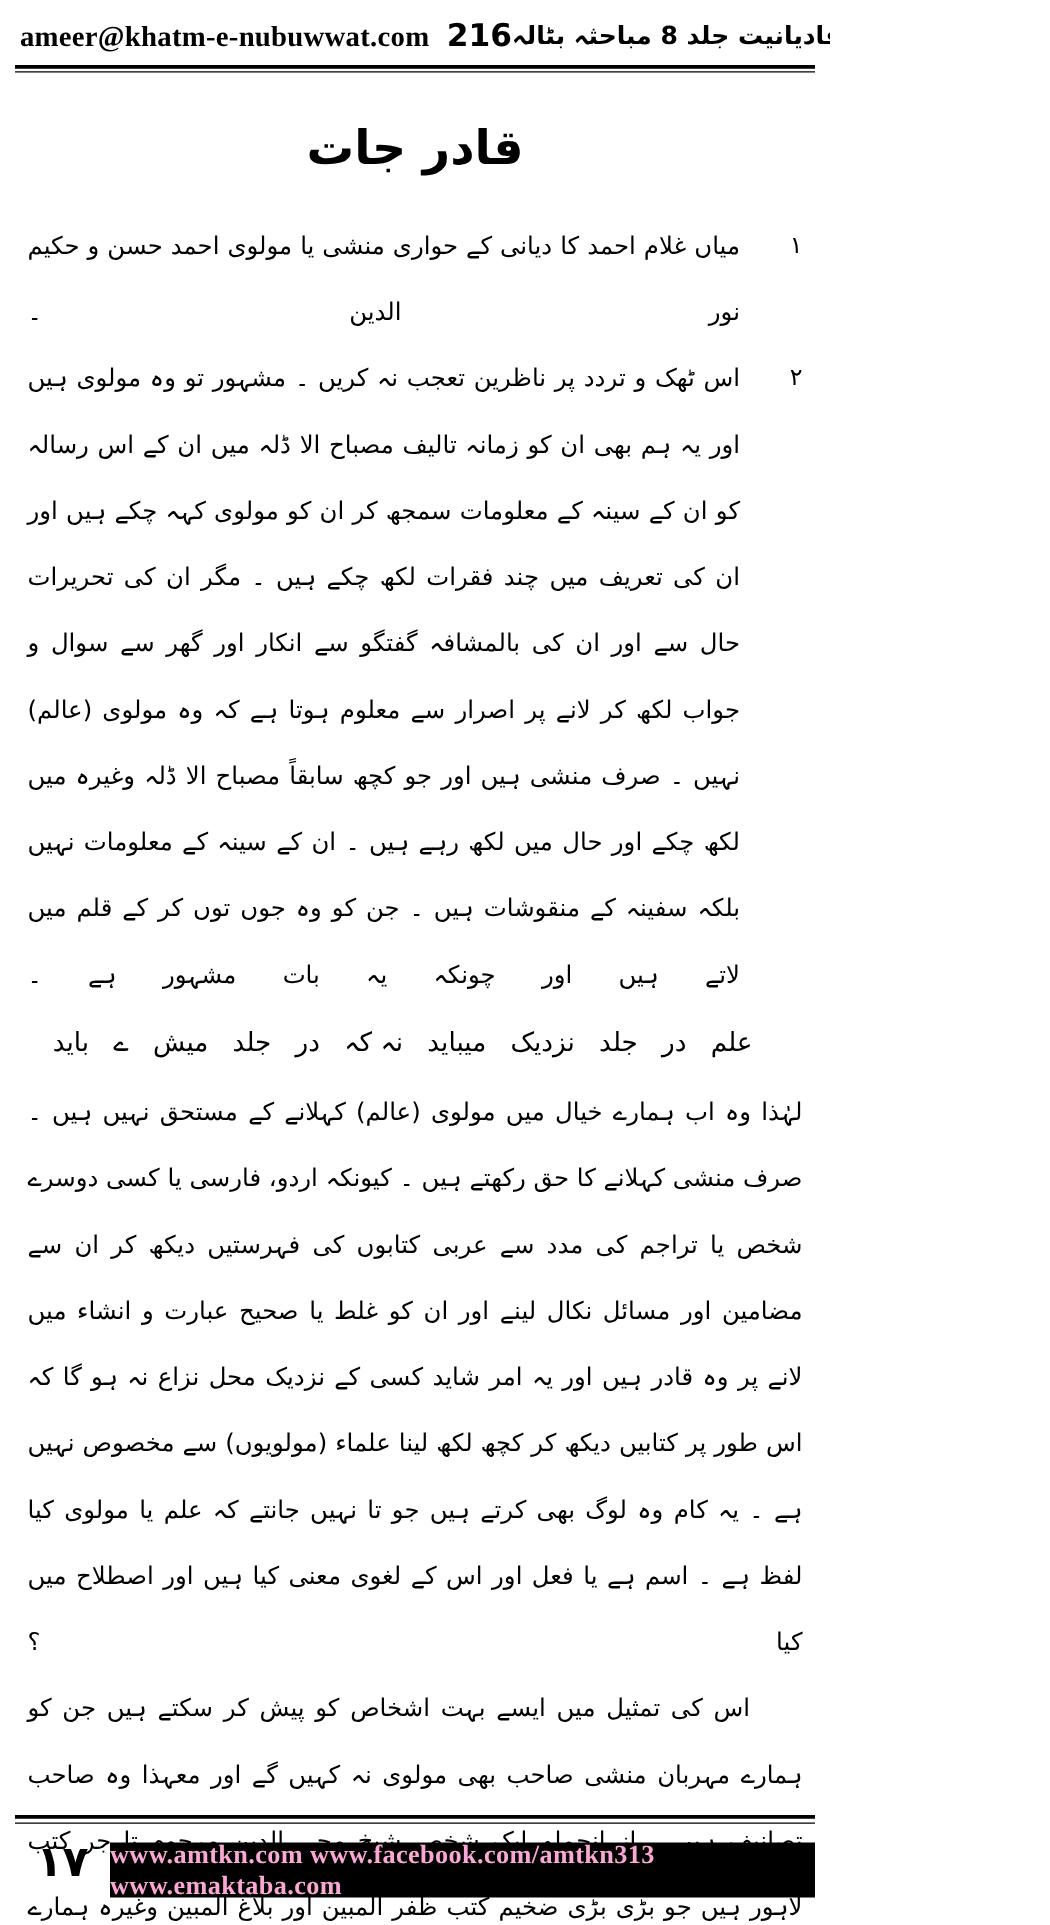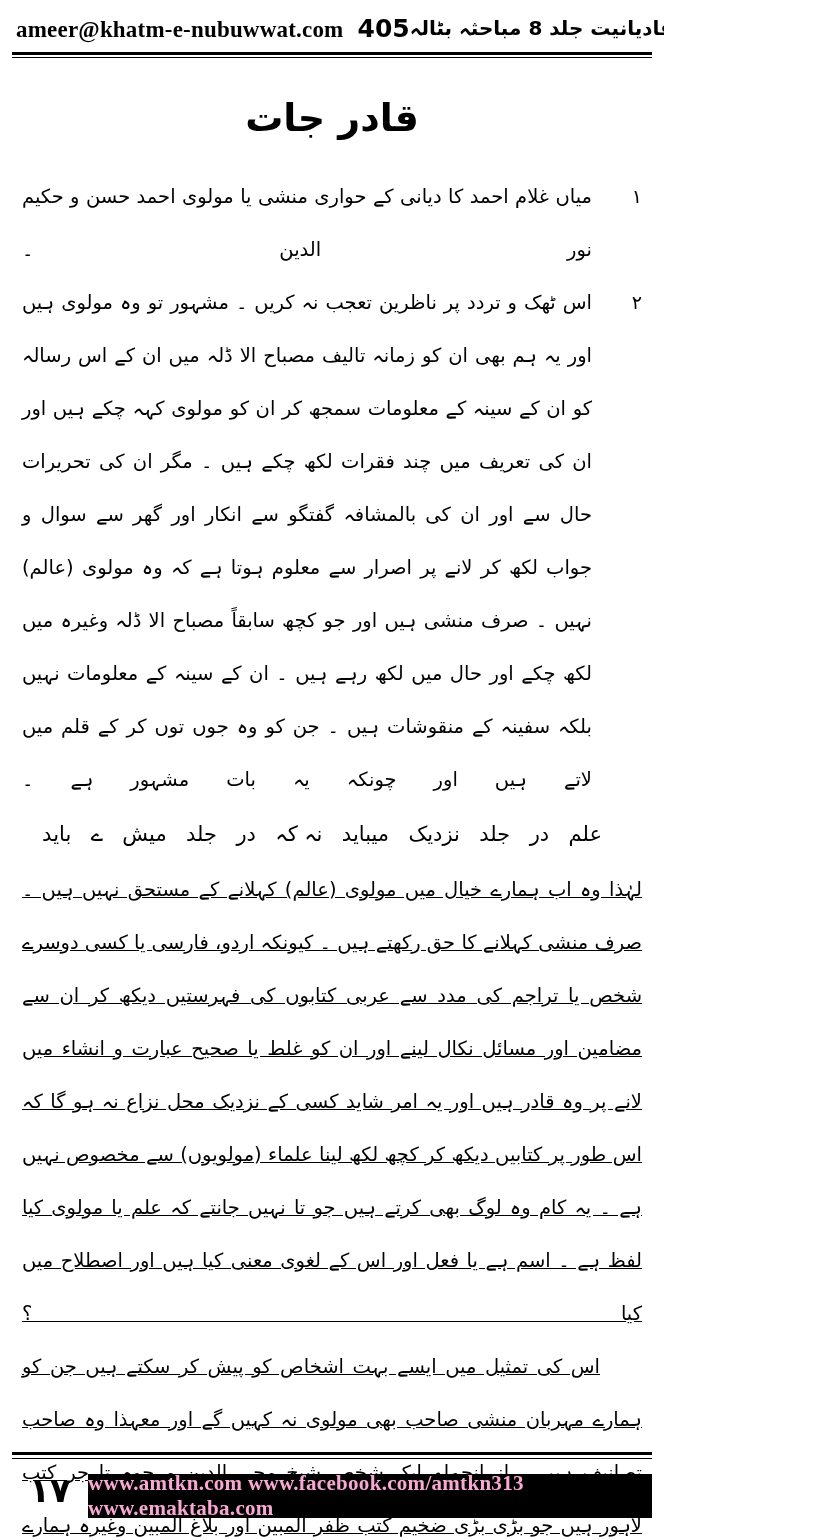--- a/index.html
+++ b/index.html
@@ -112,21 +112,20 @@
   }
   .note-text {
     flex: 1 1 auto;
     text-align: justify;
     text-align-last: justify;
   }
   .para {
     margin: 0;
     text-align: justify;
     text-align-last: justify;
-    text-decoration: underline;
   }
   .para-indent {
     text-indent: 42px;
   }
   .verse {
     display: flex;
     direction: rtl;
     justify-content: space-between;
     font-size: 21px;
     padding: 2px 40px 2px 20px;
@@ -186,21 +185,21 @@
   }
 </style>
 </head>
 <body>
 
 <div class="page">
 
   <div class="header">
     <div class="header-left">
       <div class="hdr-email">ameer@khatm-e-nubuwwat.com</div>
-      <div class="hdr-pageno">405</div>
+      <div class="hdr-pageno">216</div>
     </div>
     <div class="hdr-right">محاسبہ قادیانیت جلد 8 مباحثہ بٹالہ</div>
   </div>
   <div class="header-rule"></div>
   <div class="header-rule2"></div>
 
   <div class="doc-title">قادر جات</div>
 
   <div class="body-area">
 

